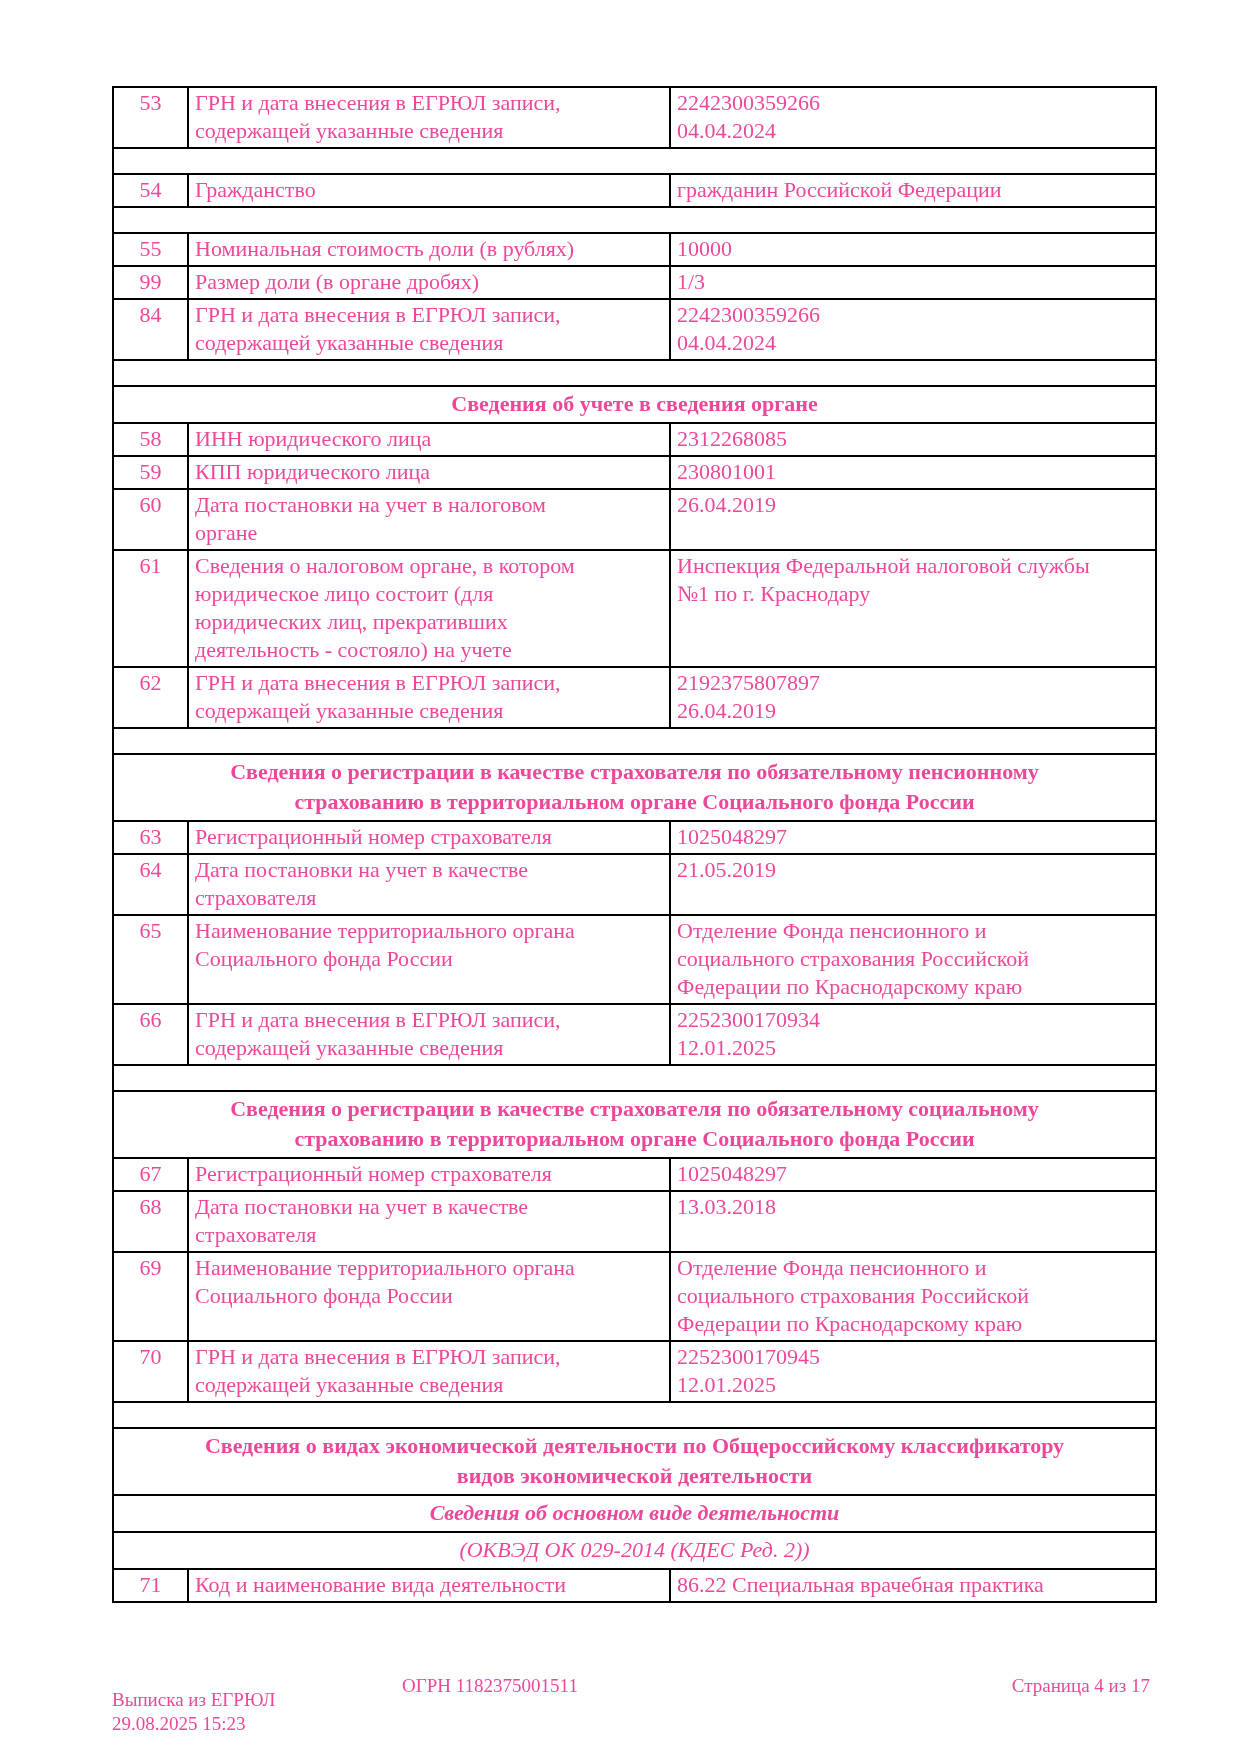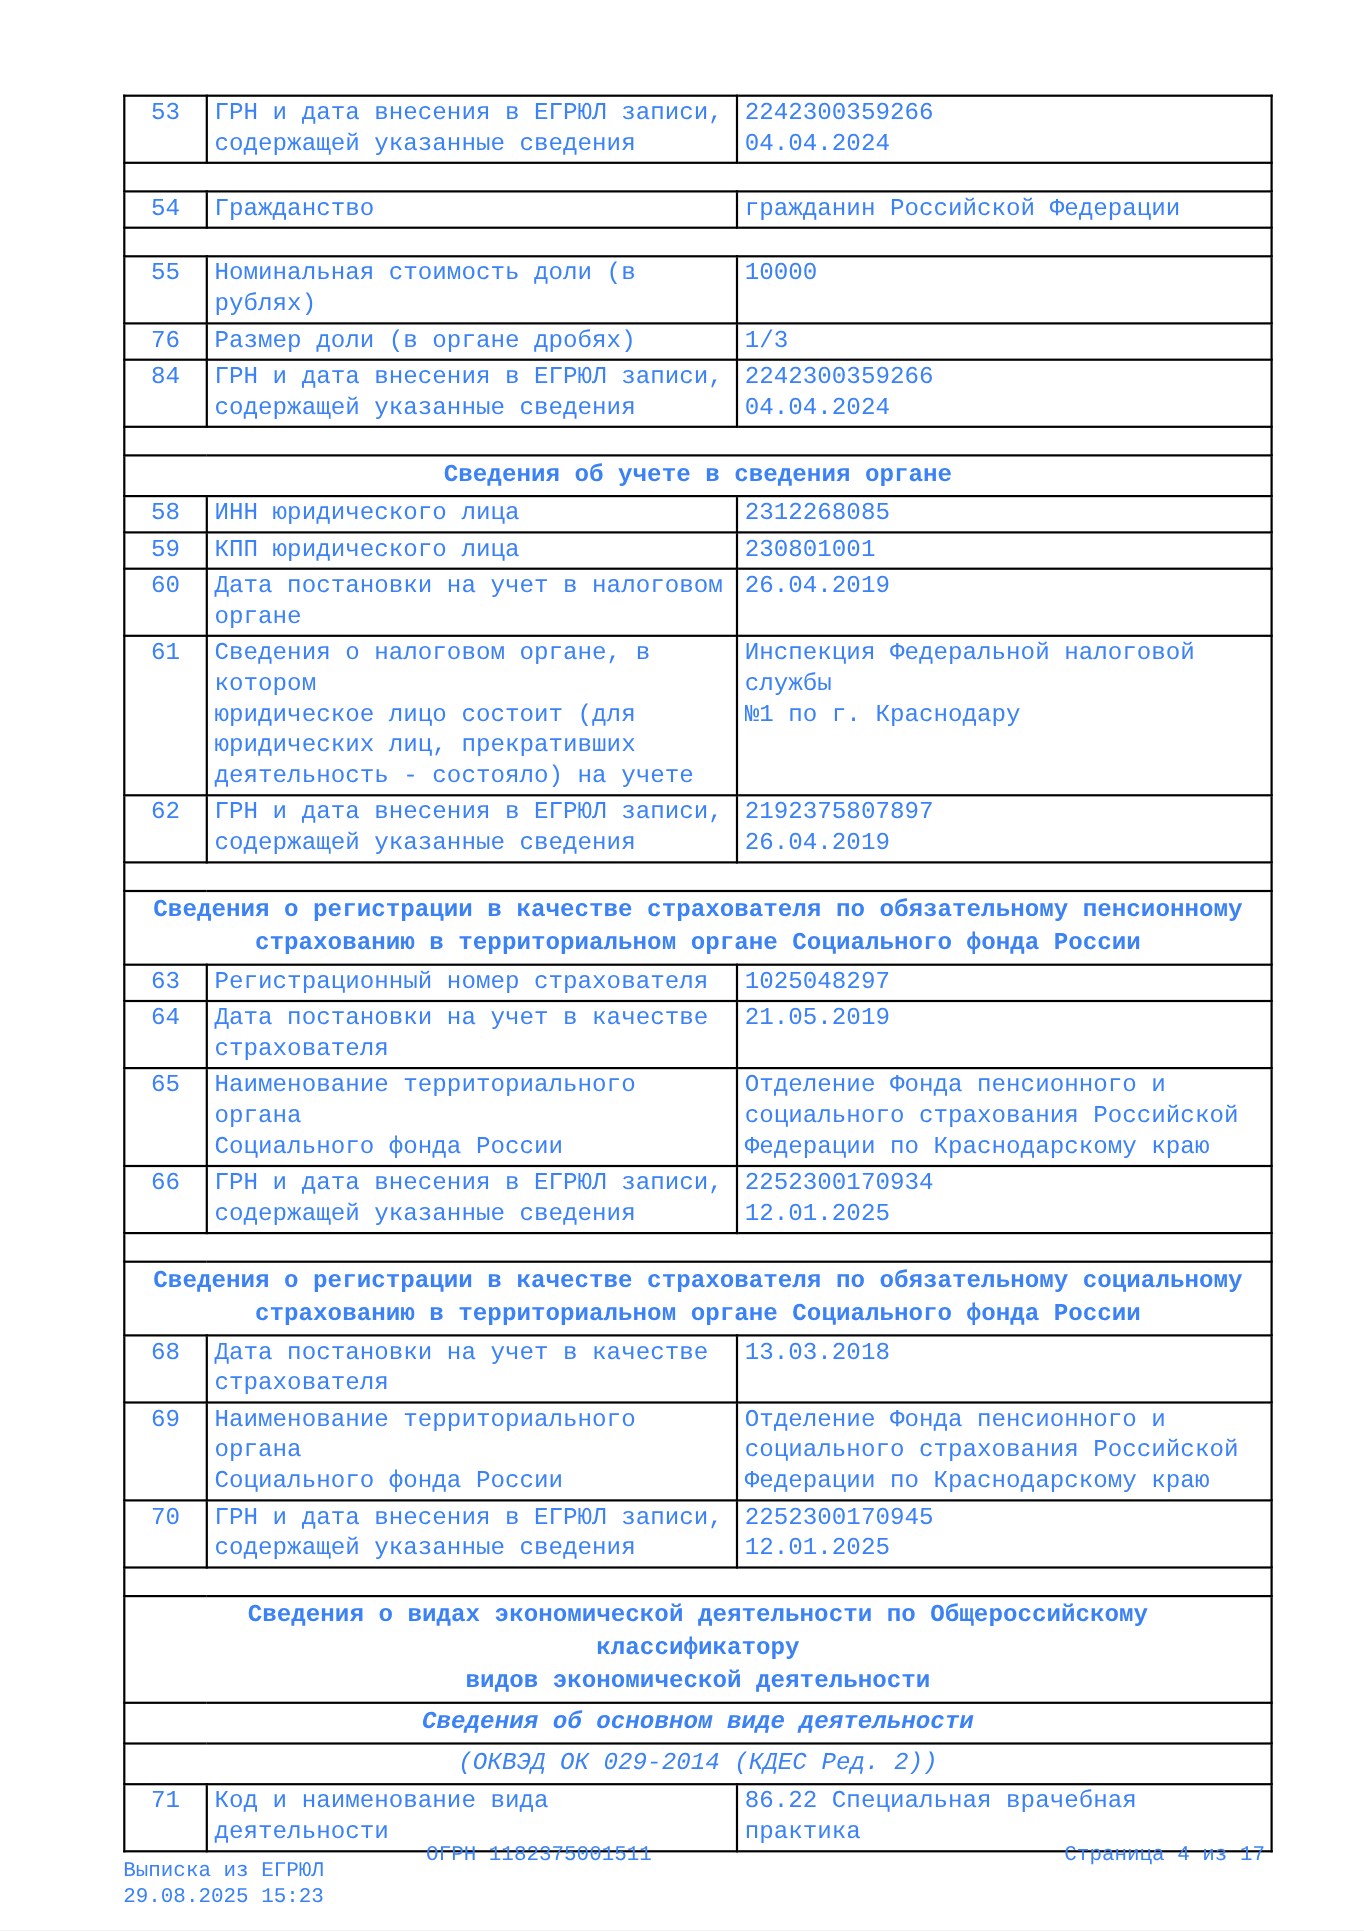--- a/index.html
+++ b/index.html
@@ -6,22 +6,22 @@
     margin: 0;
     padding: 0;
     background: #e8e8e8;
   }
   .page {
     position: relative;
     width: 1240px;
     height: 1755px;
     margin: 0 auto;
     background: #ffffff;
-    font-family: Liberation Mono, monospace;
-    color: #3b82f6;
+    font-family: Liberation Serif, serif;
+    color: #ec4899;
     overflow: hidden;
   }
   table.egrul {
     position: absolute;
     left: 112px;
     top: 86px;
     width: 1043px;
     border-collapse: collapse;
     table-layout: fixed;
   }
@@ -130,21 +130,21 @@
         <tr class="data">
           <td class="c-num">55</td>
           <td class="c-label">
             <div>Номинальная стоимость доли (в рублях)</div>
           </td>
           <td class="c-value">
             <div>10000</div>
           </td>
         </tr>
         <tr class="data">
-          <td class="c-num">76</td>
+          <td class="c-num">99</td>
           <td class="c-label">
             <div>Размер доли (в органе дробях)</div>
           </td>
           <td class="c-value">
             <div>1/3</div>
           </td>
         </tr>
         <tr class="data">
           <td class="c-num">84</td>
           <td class="c-label">
@@ -267,20 +267,29 @@
             <div>12.01.2025</div>
           </td>
         </tr>
         <tr class="spacer">
           <td colspan="3"></td>
         </tr>
         <tr class="section">
           <td colspan="3">
             <div>Сведения о регистрации в качестве страхователя по обязательному социальному</div>
             <div>страхованию в территориальном органе Социального фонда России</div>
+          </td>
+        </tr>
+        <tr class="data">
+          <td class="c-num">67</td>
+          <td class="c-label">
+            <div>Регистрационный номер страхователя</div>
+          </td>
+          <td class="c-value">
+            <div>1025048297</div>
           </td>
         </tr>
         <tr class="data">
           <td class="c-num">68</td>
           <td class="c-label">
             <div>Дата постановки на учет в качестве</div>
             <div>страхователя</div>
           </td>
           <td class="c-value">
             <div>13.03.2018</div>

